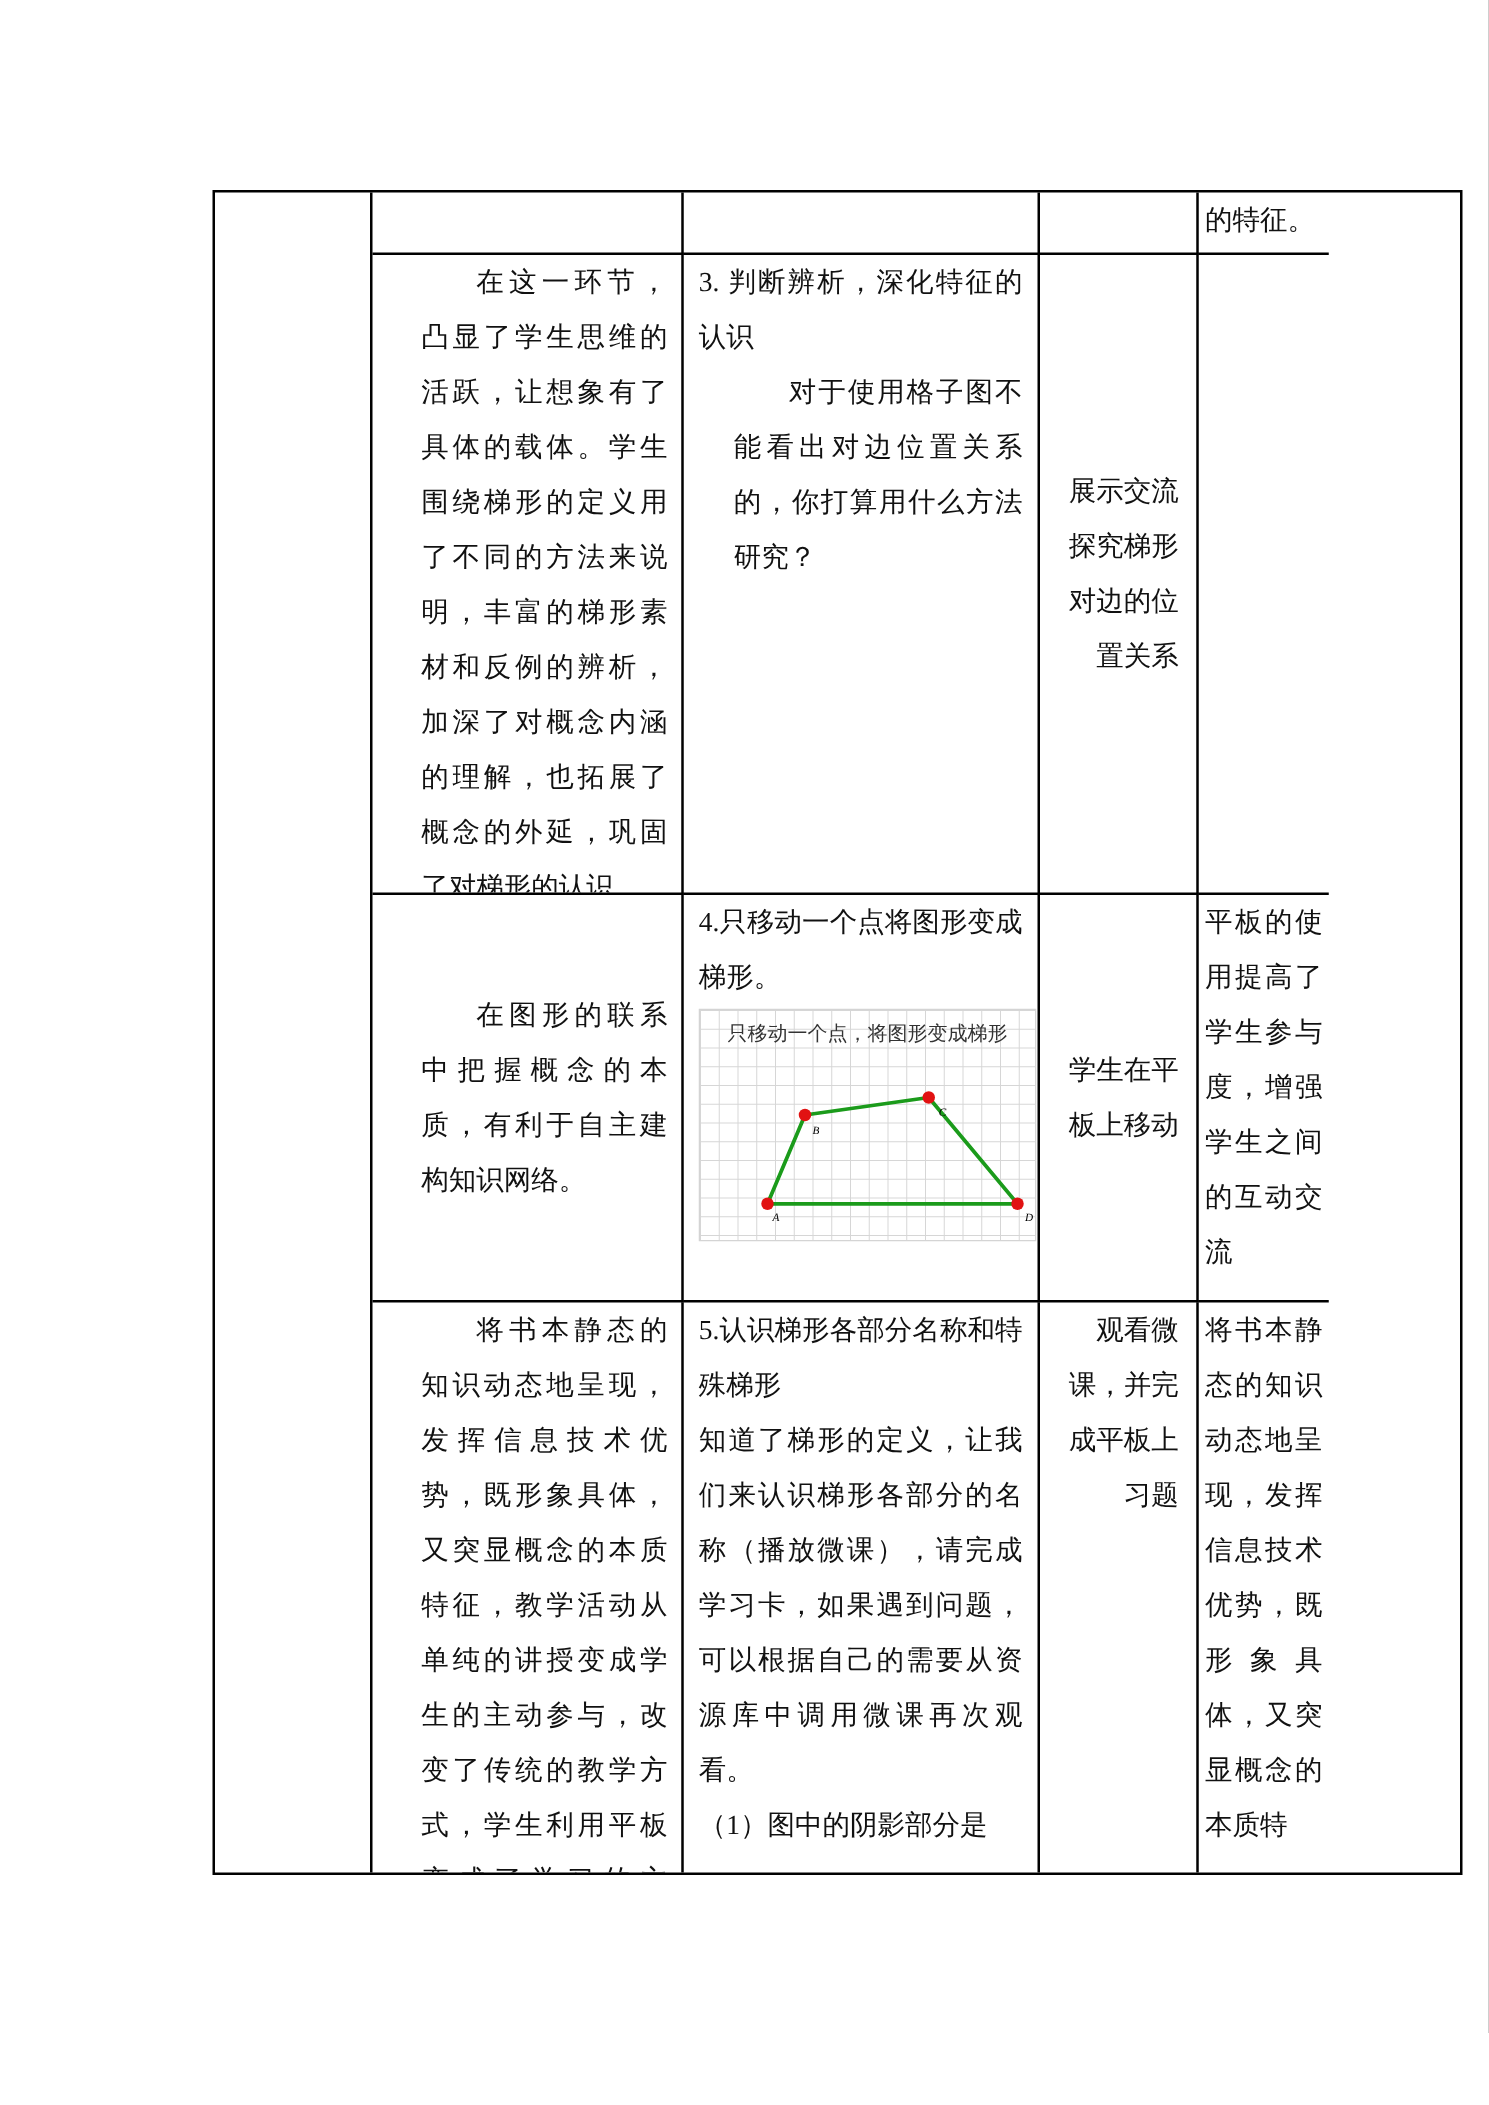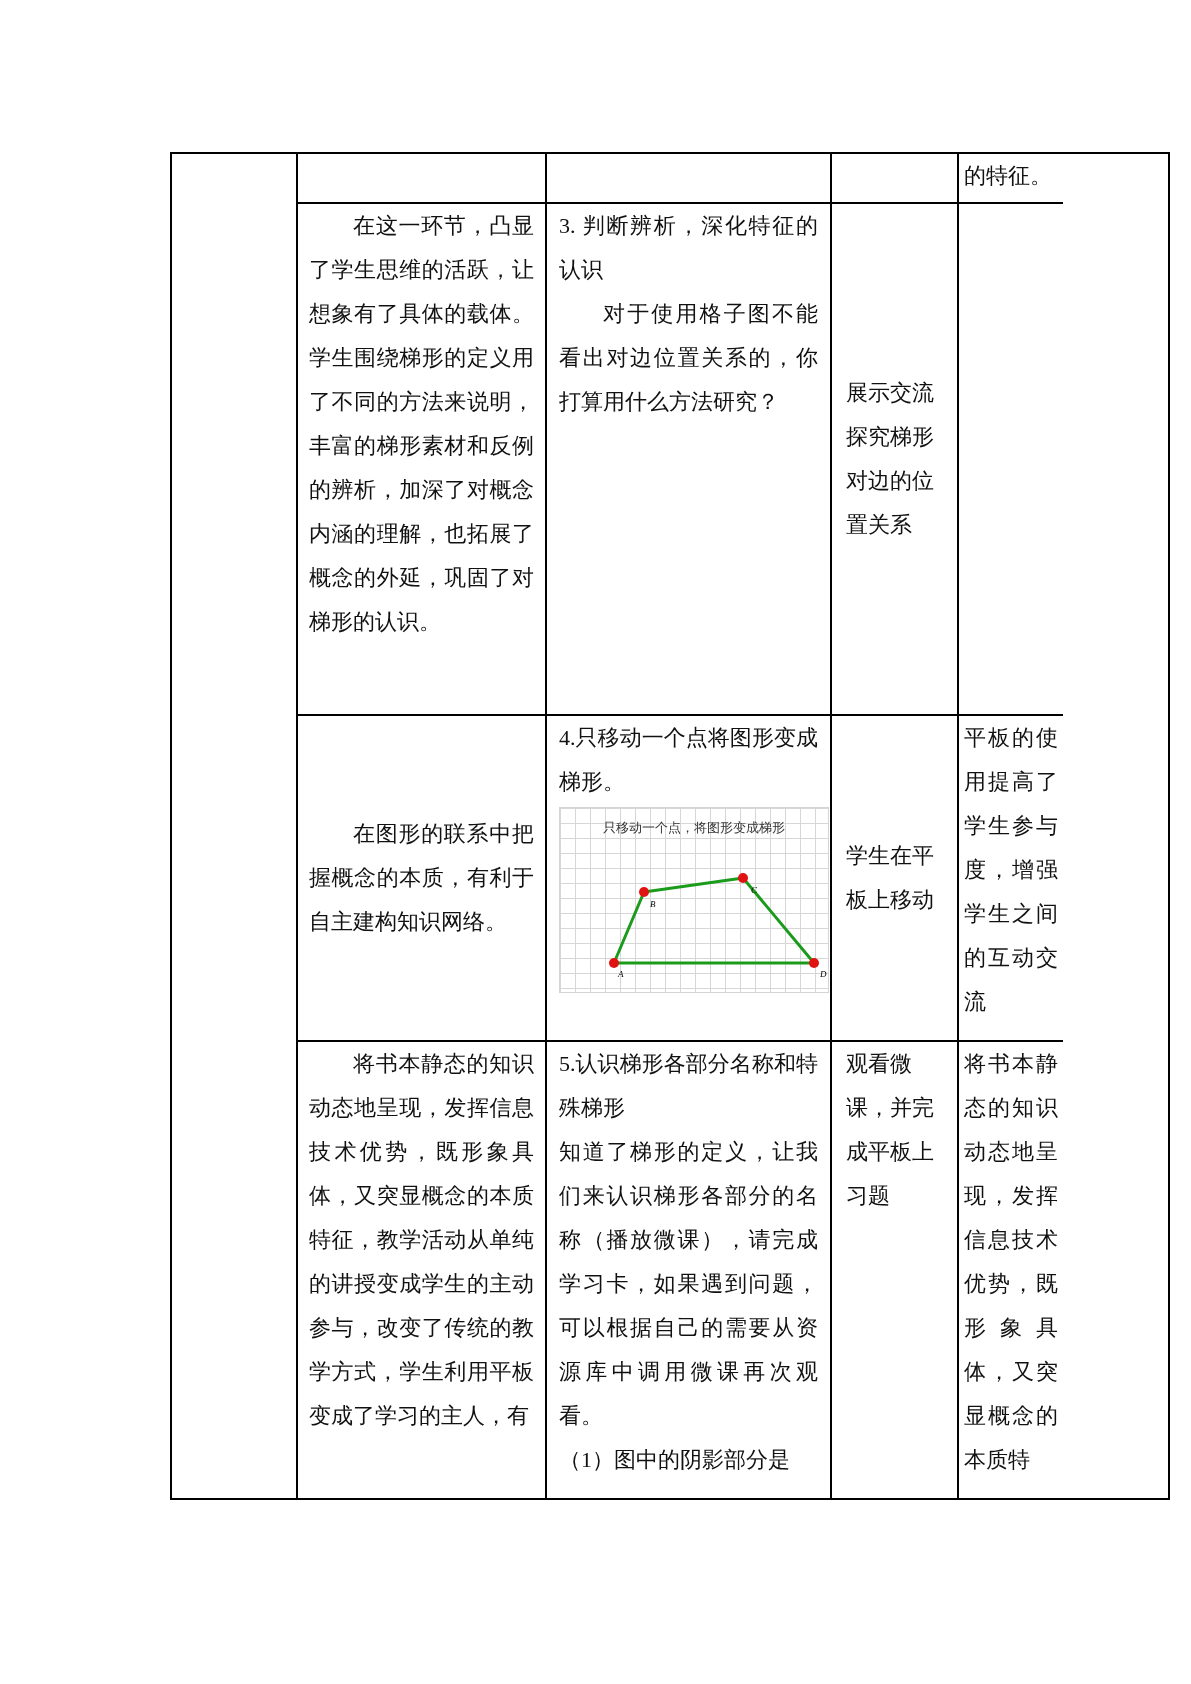--- a/index.html
+++ b/index.html
@@ -30,38 +30,38 @@
   }
   .br{border-right:2px solid #000;}
   .bb{border-bottom:2px solid #000;}
   .stage{grid-row:1 / span 4;grid-column:1;}
   .c2{padding:0 11px;}
   .c3{padding:0 12px;}
   .c4{padding:0 14px;text-align:center;}
   .c5{padding:0 5px;}
   .vmid{justify-content:center;}
   p.para{margin:0;text-align:justify;text-justify:inter-ideograph;}
-  p.indent{text-indent:2em;}
-  p.center{text-align:left;}
+  p.indent{text-indent:2em;margin-left:28px;}
+  p.center{text-align:right;}
   .figure{
     position:relative;
     width:270px;height:186px;
     margin:3px -11px 0 0;
     background-color:#fff;
     background-image:
       linear-gradient(#d6d6d6 1px,transparent 1px),
       linear-gradient(90deg,#d6d6d6 1px,transparent 1px);
     background-size:15px 15px;
     border:1px solid #d4d4d4;
     box-sizing:border-box;
   }
   .figure-title{
     position:absolute;top:12px;left:0;right:0;
     text-align:center;
-    font-size:13px;line-height:15px;
+    font-size:16px;line-height:15px;
     color:#333;
     text-indent:0;
   }
   .figure svg{position:absolute;left:0;top:0;}
   .vlabel{font-style:italic;font-size:9px;fill:#000;}
 </style>
 </head>
 <body>
 
 <div class="page">

